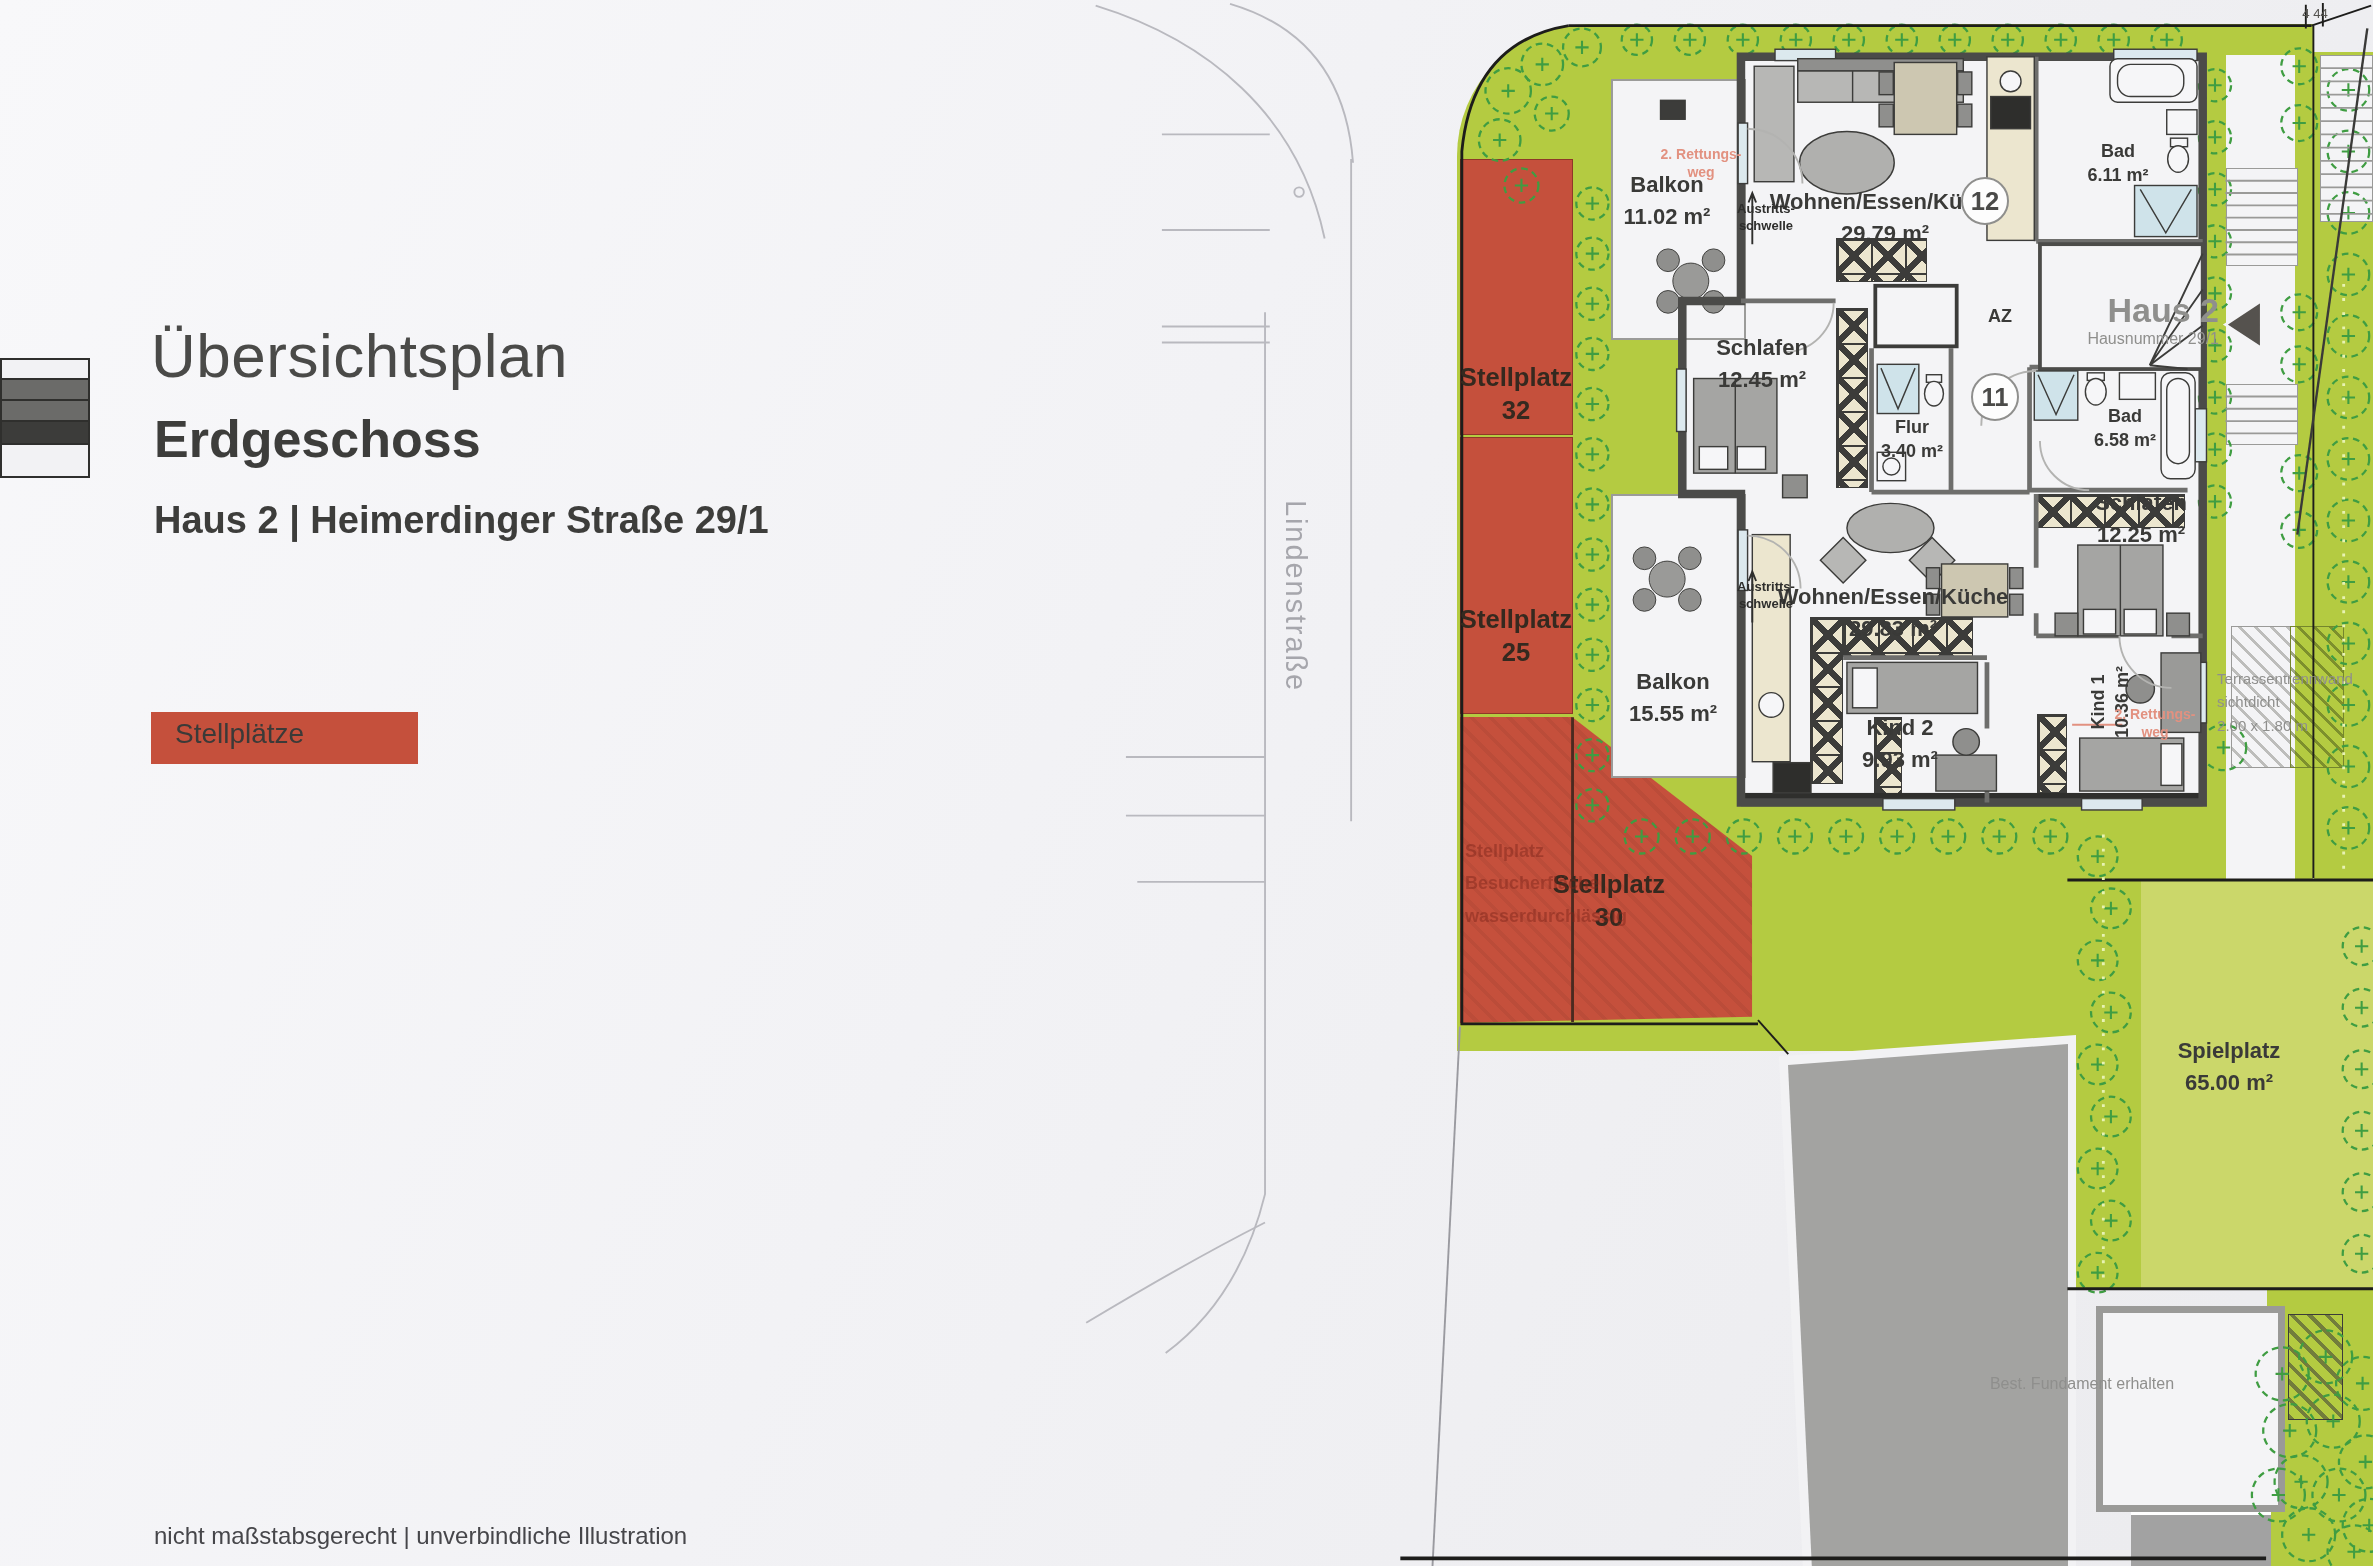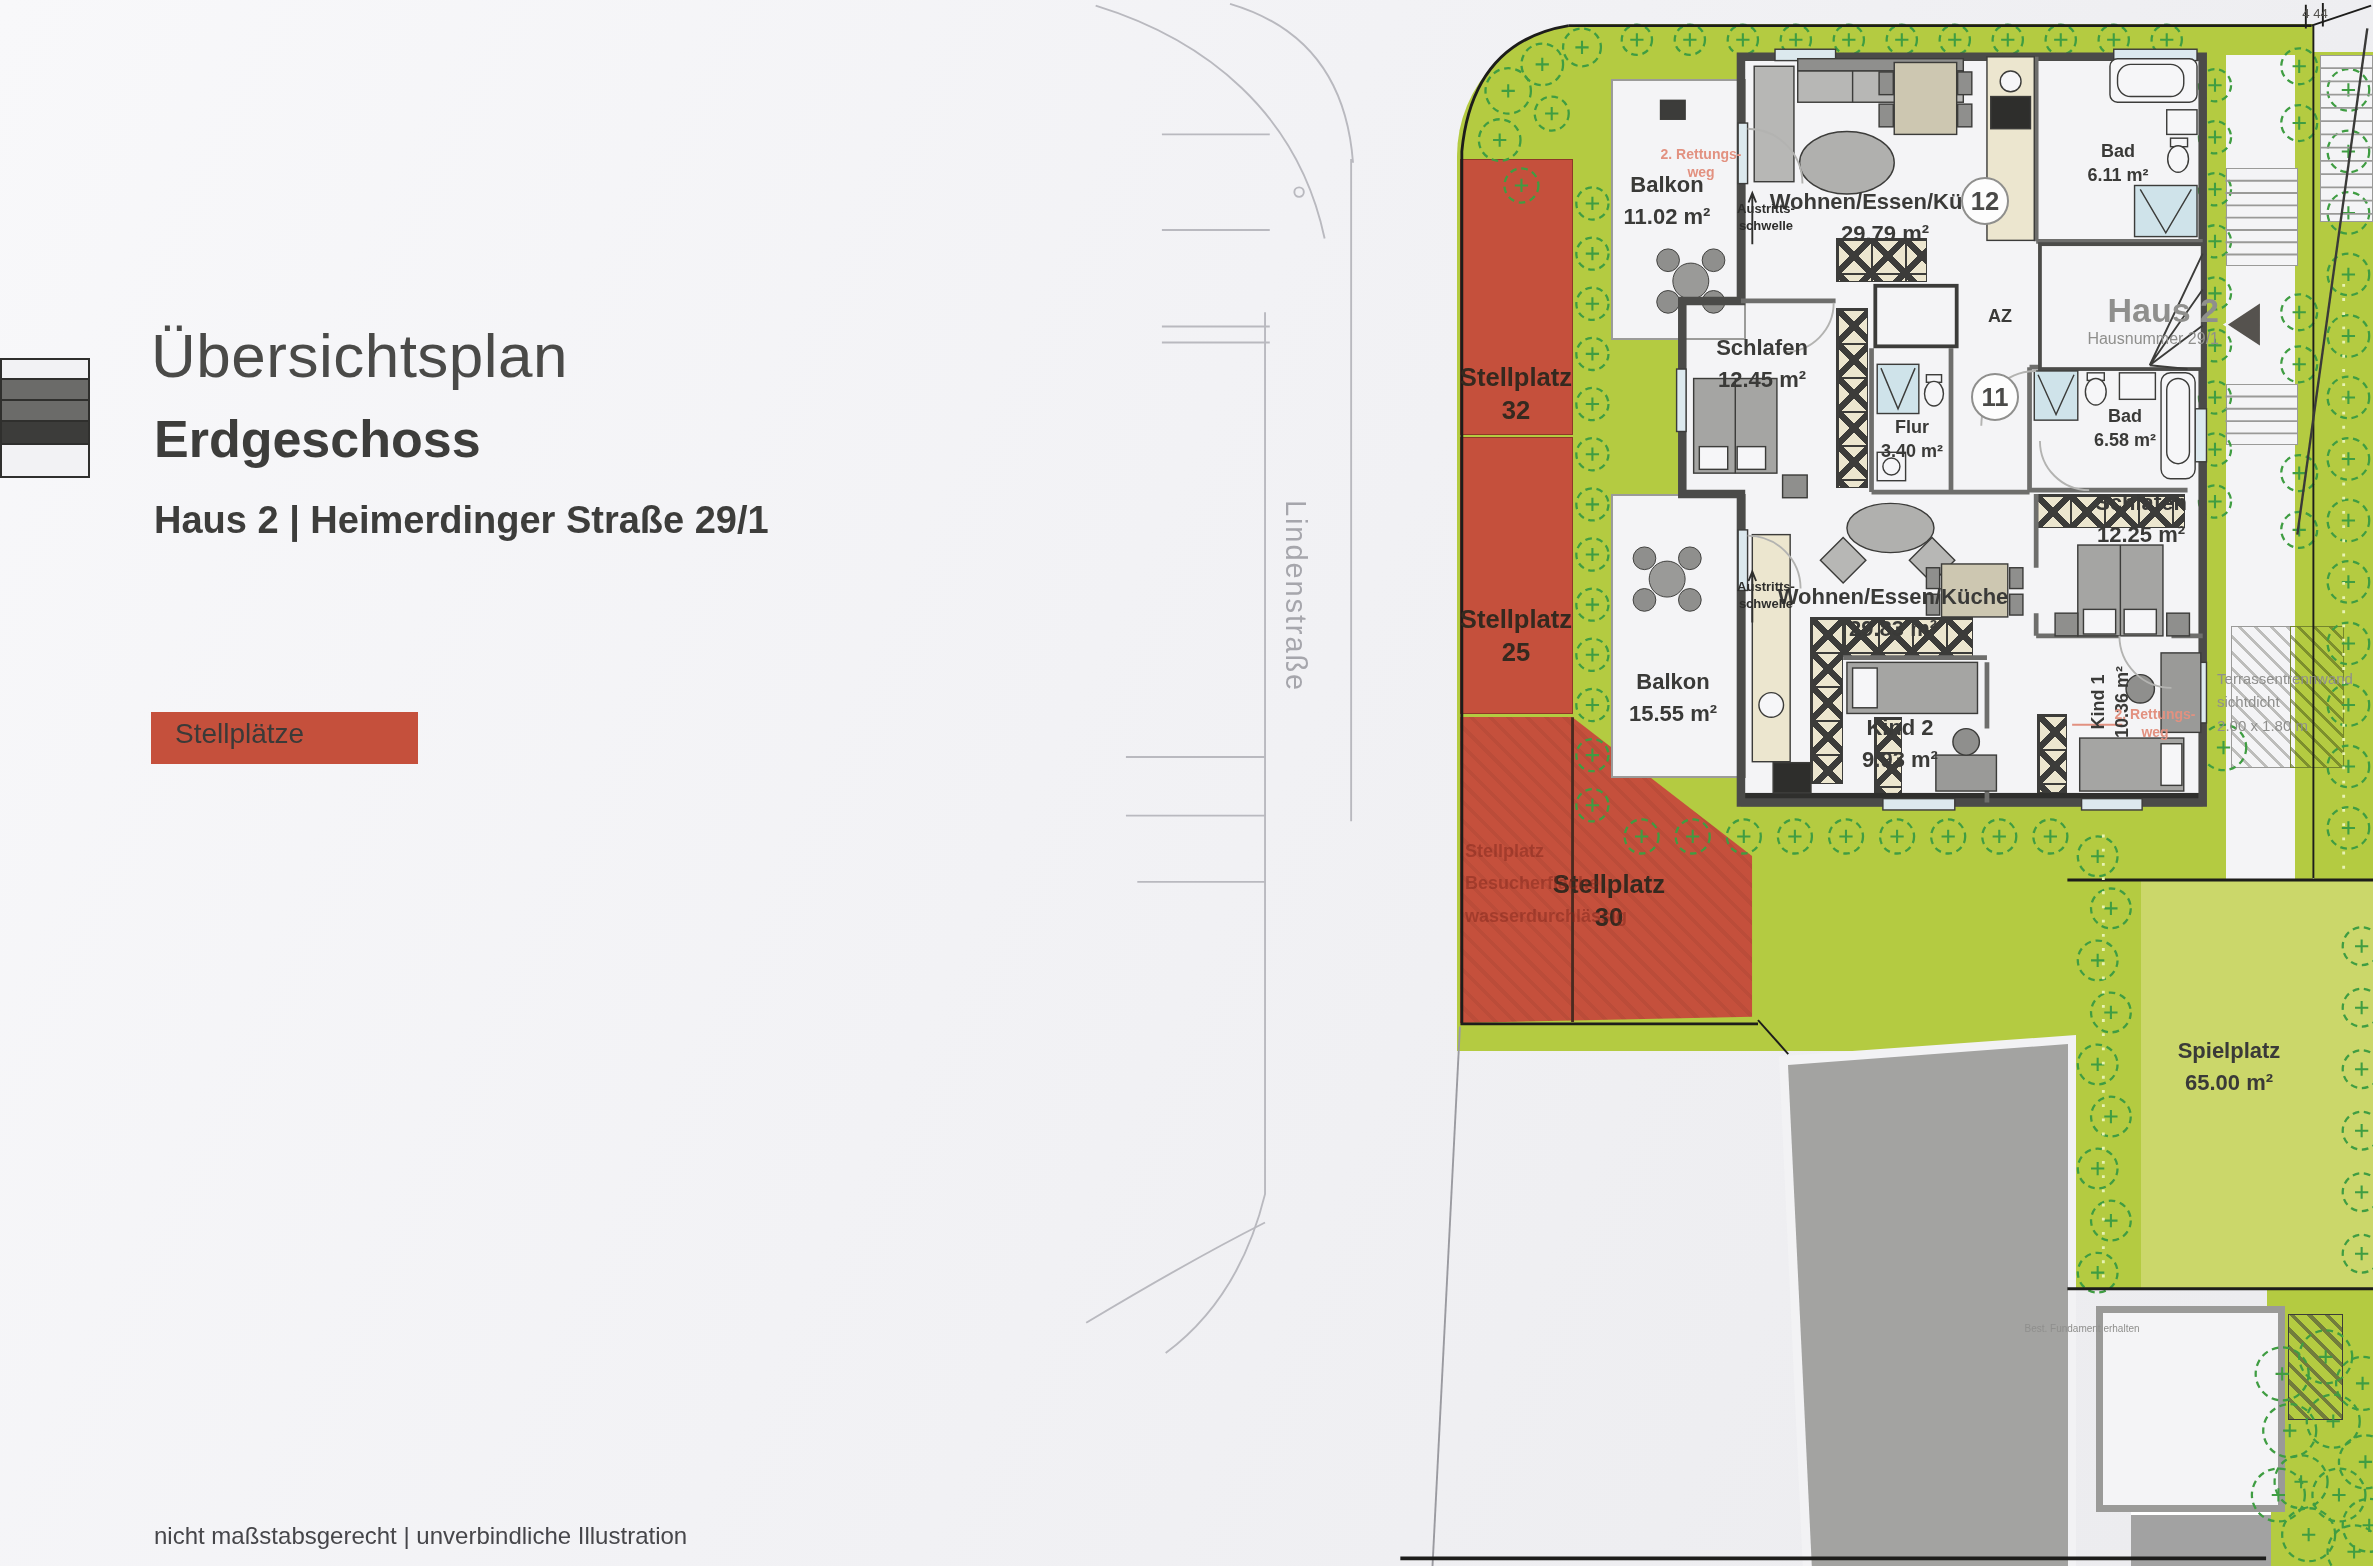--- a/index.html
+++ b/index.html
@@ -100,21 +100,21 @@
   <div>Stellplatz</div>
   <div>Besucherfläche</div>
   <div>wasserdurchlässig</div>
 </div>
 
 <div class="abs" style="left:1779px;top:1035px;width:297px;height:531px;background:#f2f2f4;z-index:15;clip-path:polygon(0% 4%,100% 0%,100% 100%,8% 100%)"></div>
 <div class="abs" style="left:1788px;top:1044px;width:280px;height:522px;background:#a3a3a1;z-index:16;clip-path:polygon(0% 4%,100% 0%,100% 100%,8.5% 100%)"></div>
 <div class="abs" style="left:2096px;top:1306px;width:189px;height:206px;background:#f4f4f6;border:7.6px solid #9a9a98;box-sizing:border-box;z-index:16"></div>
 <div class="diagDark" style="left:2288px;top:1314px;width:55px;height:106px;z-index:17"></div>
 <div class="abs" style="left:2131px;top:1512px;width:140px;height:54px;background:#a2a2a2;border-top:3.8px solid #fff;box-sizing:border-box;z-index:17"></div>
-<div class="graytext vrot" style="left:2082px;top:1328px;font-size:10px">Best. Fundament erhalten</div>
+<div class="graytext vrot" style="left:2082px;top:1384px;font-size:16px">Best. Fundament erhalten</div>
 
 <div class="diag" style="left:2231px;top:626px;width:60px;height:142px"></div>
 <div class="diagGreen" style="left:2290px;top:626px;width:54px;height:142px"></div>
 <div class="graytext" style="left:2285px;top:702px;font-size:15px;line-height:1.55">
   <div>Terrassentrennwand</div>
   <div>sichtdicht</div>
   <div>2.00 x 1.80 m</div>
 </div>
 
 <div class="abs" style="left:2226px;top:168px;width:72px;height:98px;background:#f4f4f6;border:1.9px solid #9a9a98;box-sizing:border-box;z-index:14"></div>

